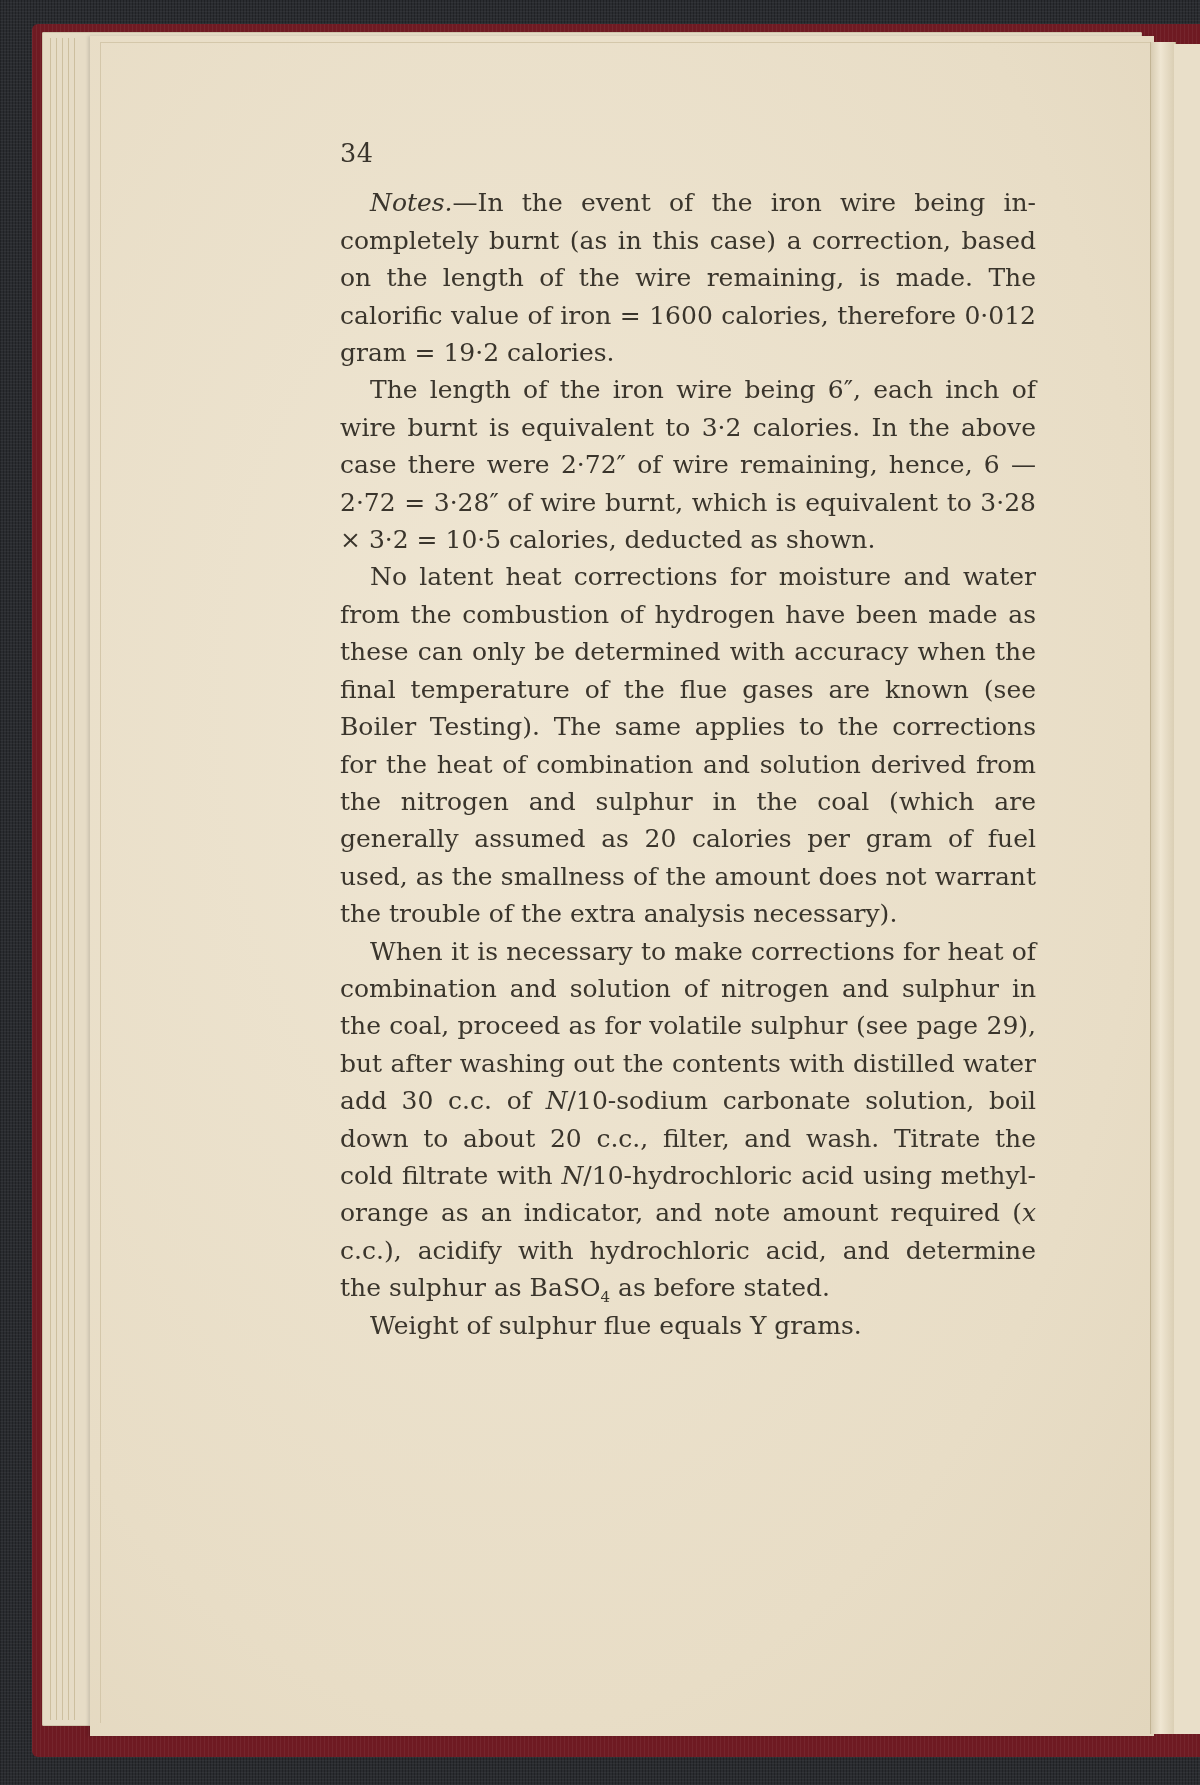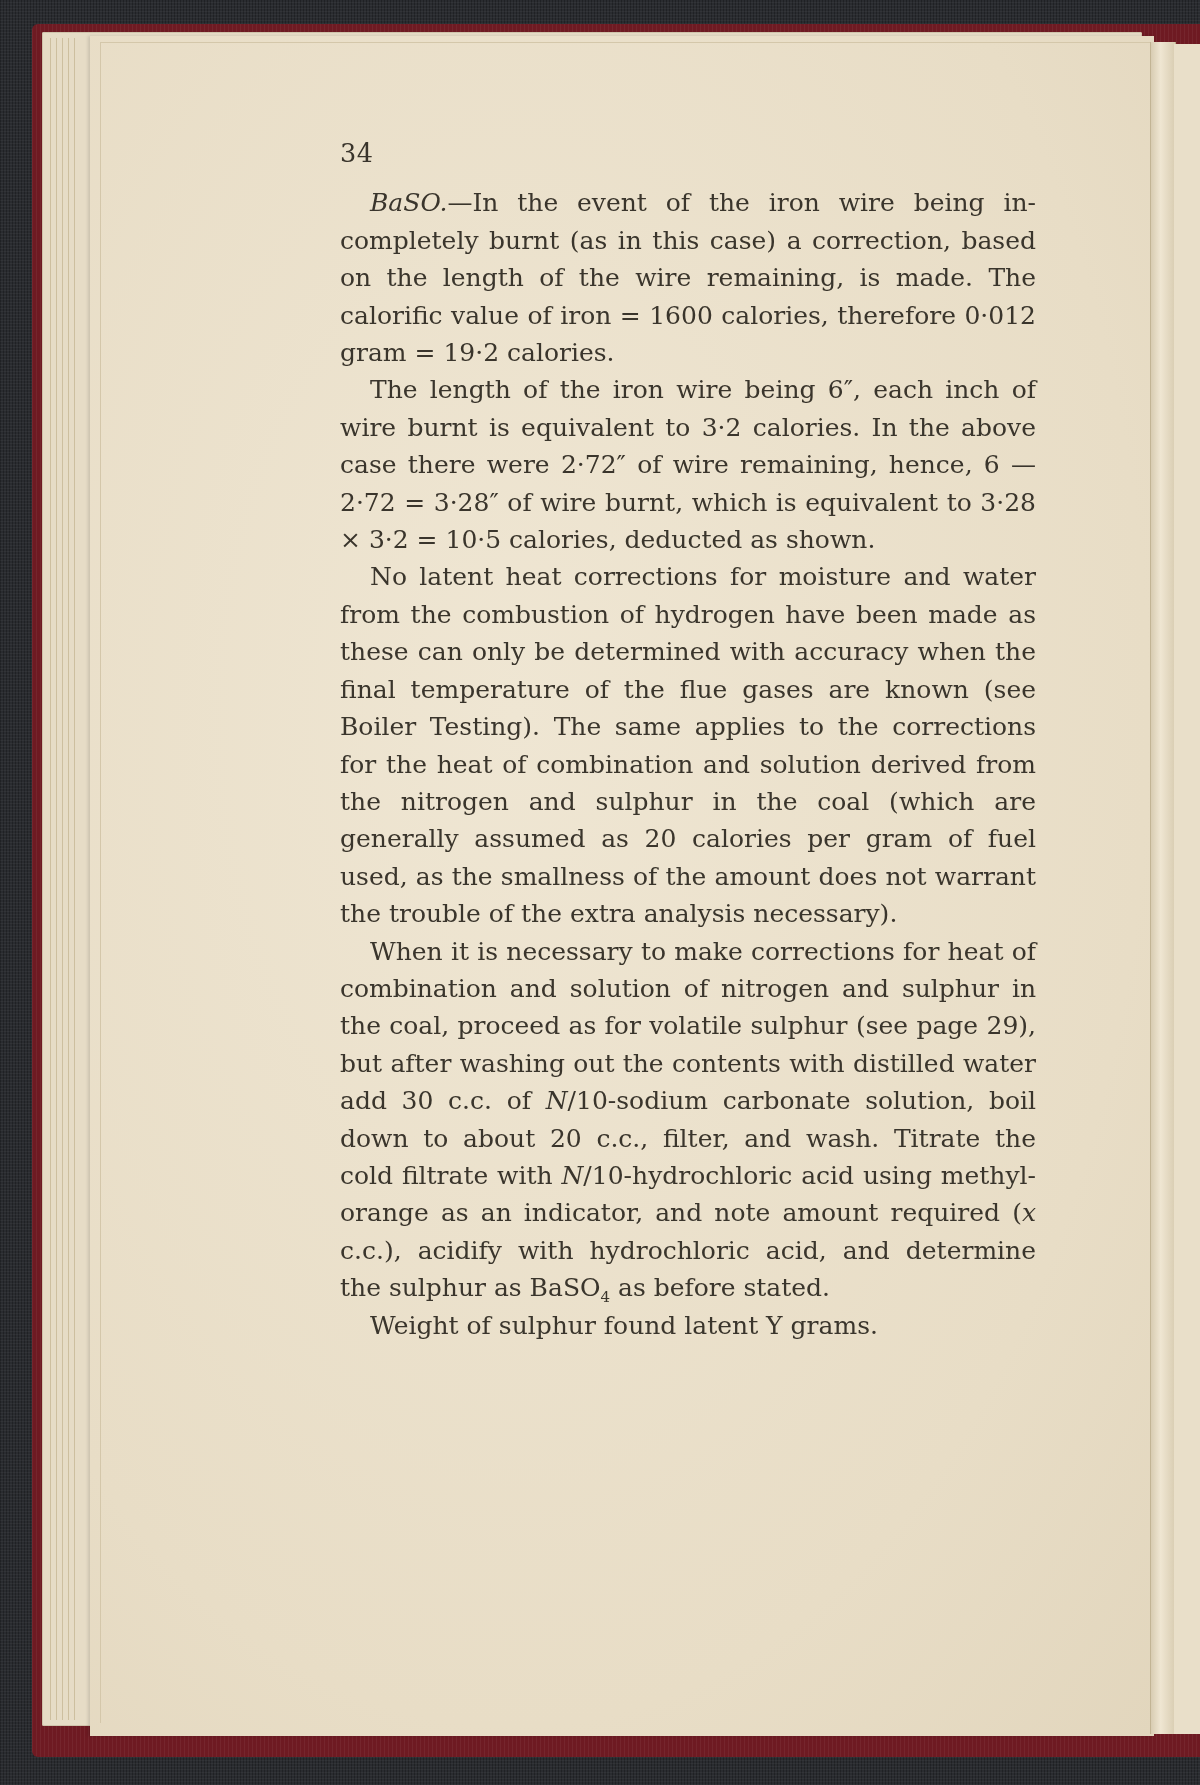--- a/index.html
+++ b/index.html
@@ -71,22 +71,22 @@
 <div class="page"></div>
 <div class="page-frame"></div>
 <div class="gutter"></div>
 <div class="next-page"></div>
 
 <div class="textblock">
   <div class="running-head">
     <span>34</span>
   </div>
 
-  <p><span class="it">BaSO.</span><span>—In the event of the iron wire being in­completely burnt (as in this case) a correction, based on the length of the wire remaining, is made. The calorific value of iron = 1600 calories, there­fore 0·012 gram = 19·2 calories.</span></p>
+  <p><span class="it">Notes.</span><span>—In the event of the iron wire being in­completely burnt (as in this case) a correction, based on the length of the wire remaining, is made. The calorific value of iron = 1600 calories, there­fore 0·012 gram = 19·2 calories.</span></p>
 
   <p>The length of the iron wire being 6″, each inch of wire burnt is equivalent to 3·2 calories. In the above case there were 2·72″ of wire remaining, hence, 6 — 2·72 = 3·28″ of wire burnt, which is equivalent to 3·28 × 3·2 = 10·5 calories, deducted as shown.</p>
 
   <p>No latent heat corrections for moisture and water from the combustion of hydrogen have been made as these can only be determined with accuracy when the final temperature of the flue gases are known (see Boiler Testing). The same applies to the corrections for the heat of combination and solution derived from the nitrogen and sulphur in the coal (which are generally assumed as 20 calories per gram of fuel used, as the smallness of the amount does not warrant the trouble of the extra analysis necessary).</p>
 
   <p><span>When it is necessary to make corrections for heat of combination and solution of nitrogen and sulphur in the coal, proceed as for volatile sulphur (see page 29), but after washing out the contents with distilled water add 30 c.c. of </span><span class="it">N</span><span>/10-sodium carbonate solution, boil down to about 20 c.c., filter, and wash. Titrate the cold filtrate with </span><span class="it">N</span><span>/10-hydrochloric acid using methyl-orange as an indi­cator, and note amount required (</span><span class="it">x</span><span> c.c.), acidify with hydrochloric acid, and determine the sulphur as BaSO</span><sub>4</sub><span> as before stated.</span></p>
 
-  <p>Weight of sulphur found latent Y grams.</p>
+  <p>Weight of sulphur flue equals Y grams.</p>
 </div>
 
 </body></html>

